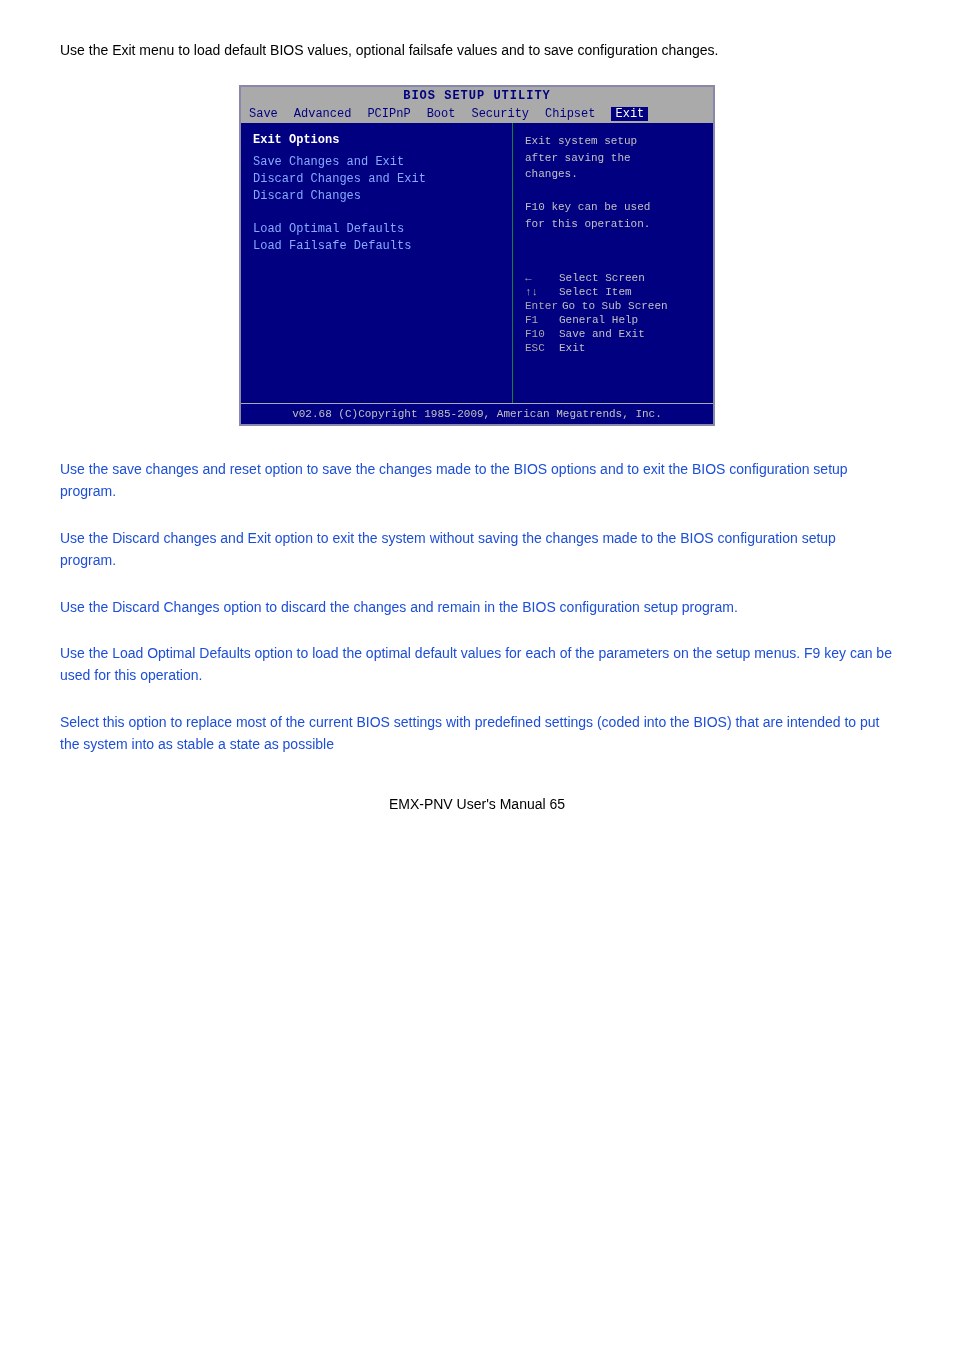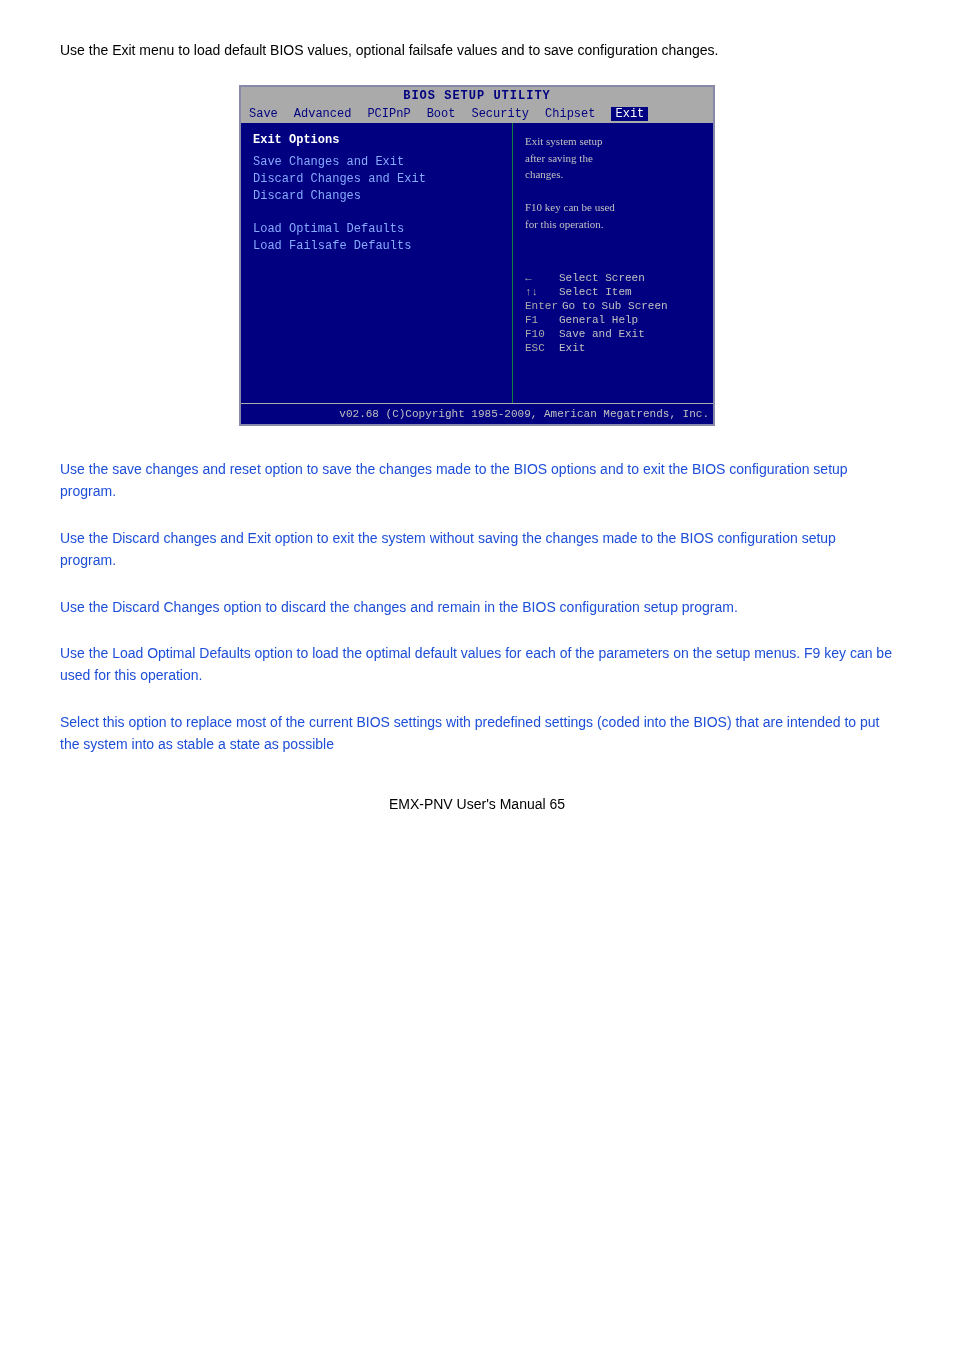--- a/index.html
+++ b/index.html
@@ -92,21 +92,20 @@
       margin-bottom: 3px;
       cursor: pointer;
       font-size: 12px;
     }
 
     .bios-help-text {
       color: #c0c0c0;
       font-size: 11px;
       line-height: 1.5;
       margin-bottom: 12px;
-      font-family: Liberation Serif, serif;
     }
 
     .bios-keys {
       margin-top: 40px;
       font-size: 11px;
       color: #c0c0c0;
     }
 
     .bios-key-row {
       display: flex;
@@ -120,21 +119,21 @@
     }
 
     .bios-key-desc {
       color: #c0c0c0;
     }
 
     .bios-footer {
       background: #000080;
       border-top: 1px solid #aaaaaa;
       color: #c0c0c0;
-      text-align: right;
+      text-align: center;
       padding: 4px;
       font-size: 11px;
     }
 
     .body-text {
       margin-top: 17px;
       margin-bottom: 24px;
       line-height: 1.6;
       font-size: 14px;
       color: #1d4ed8;

